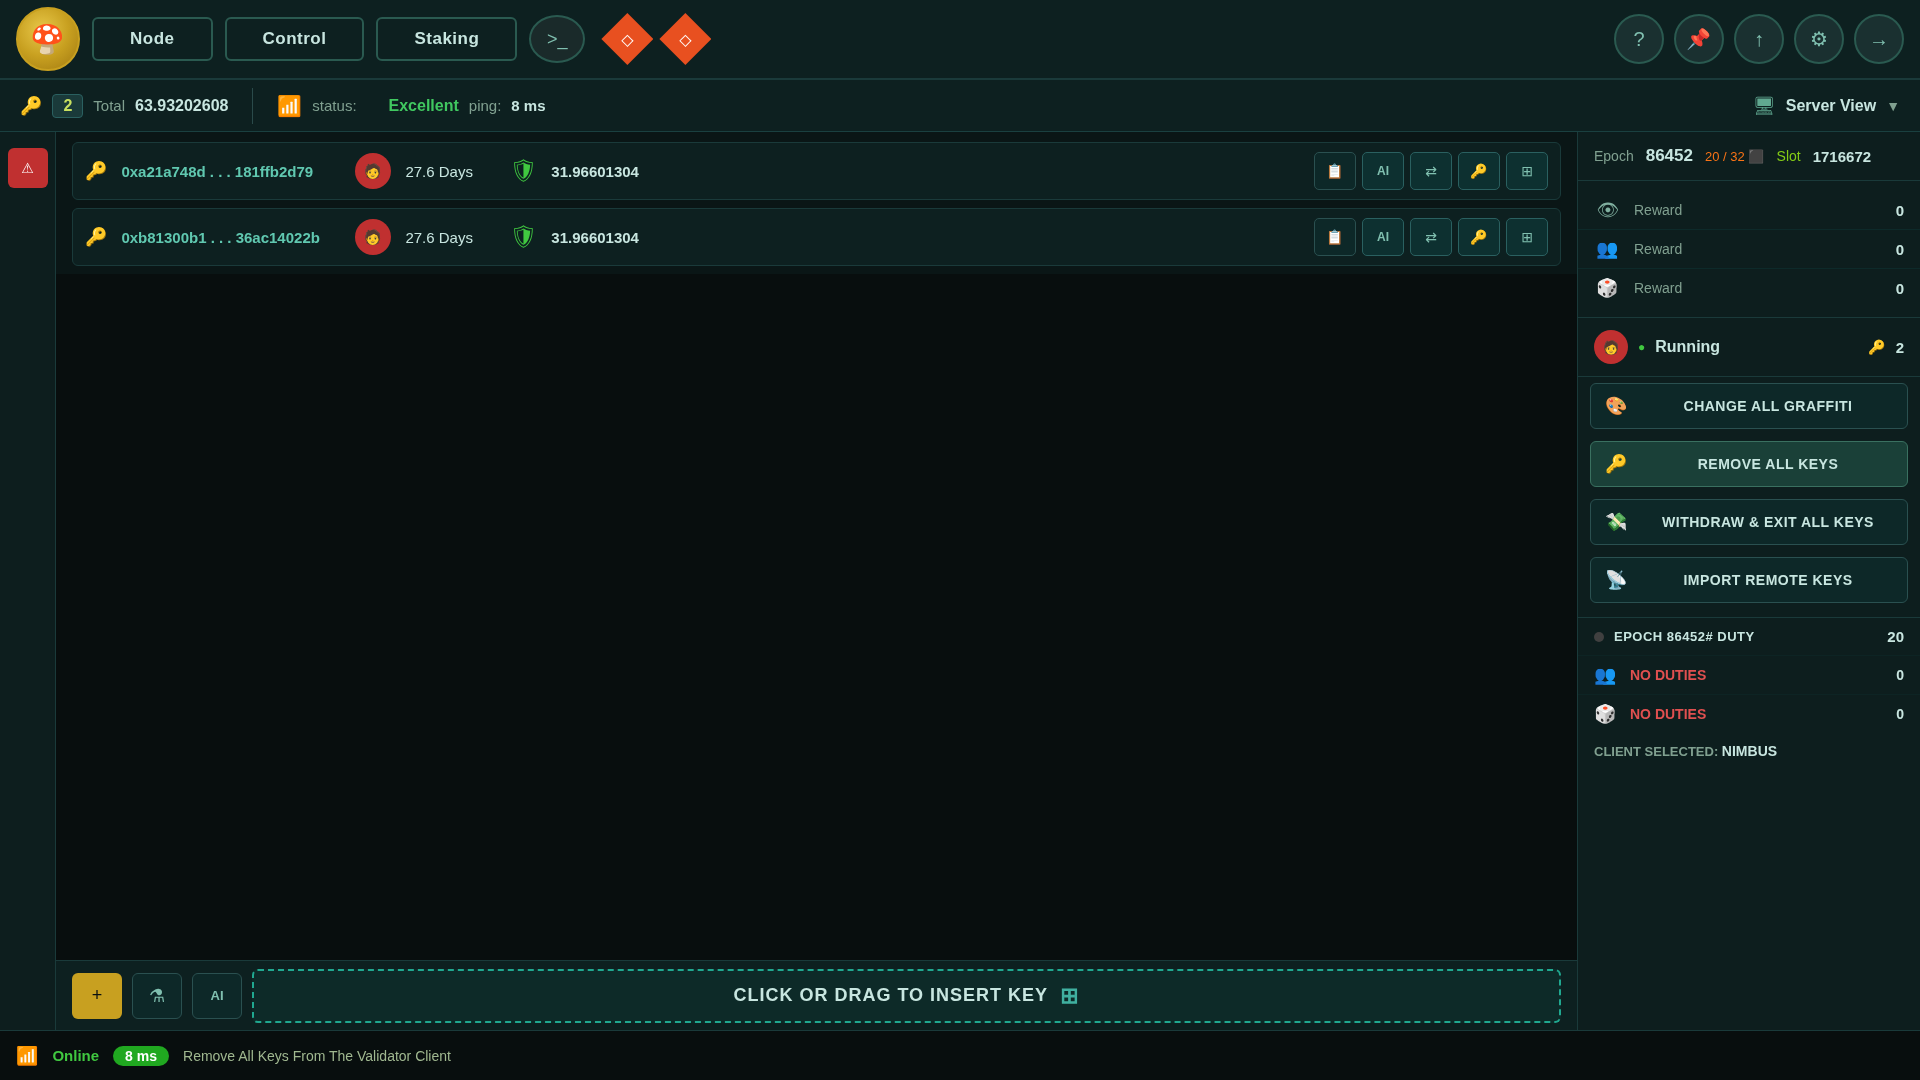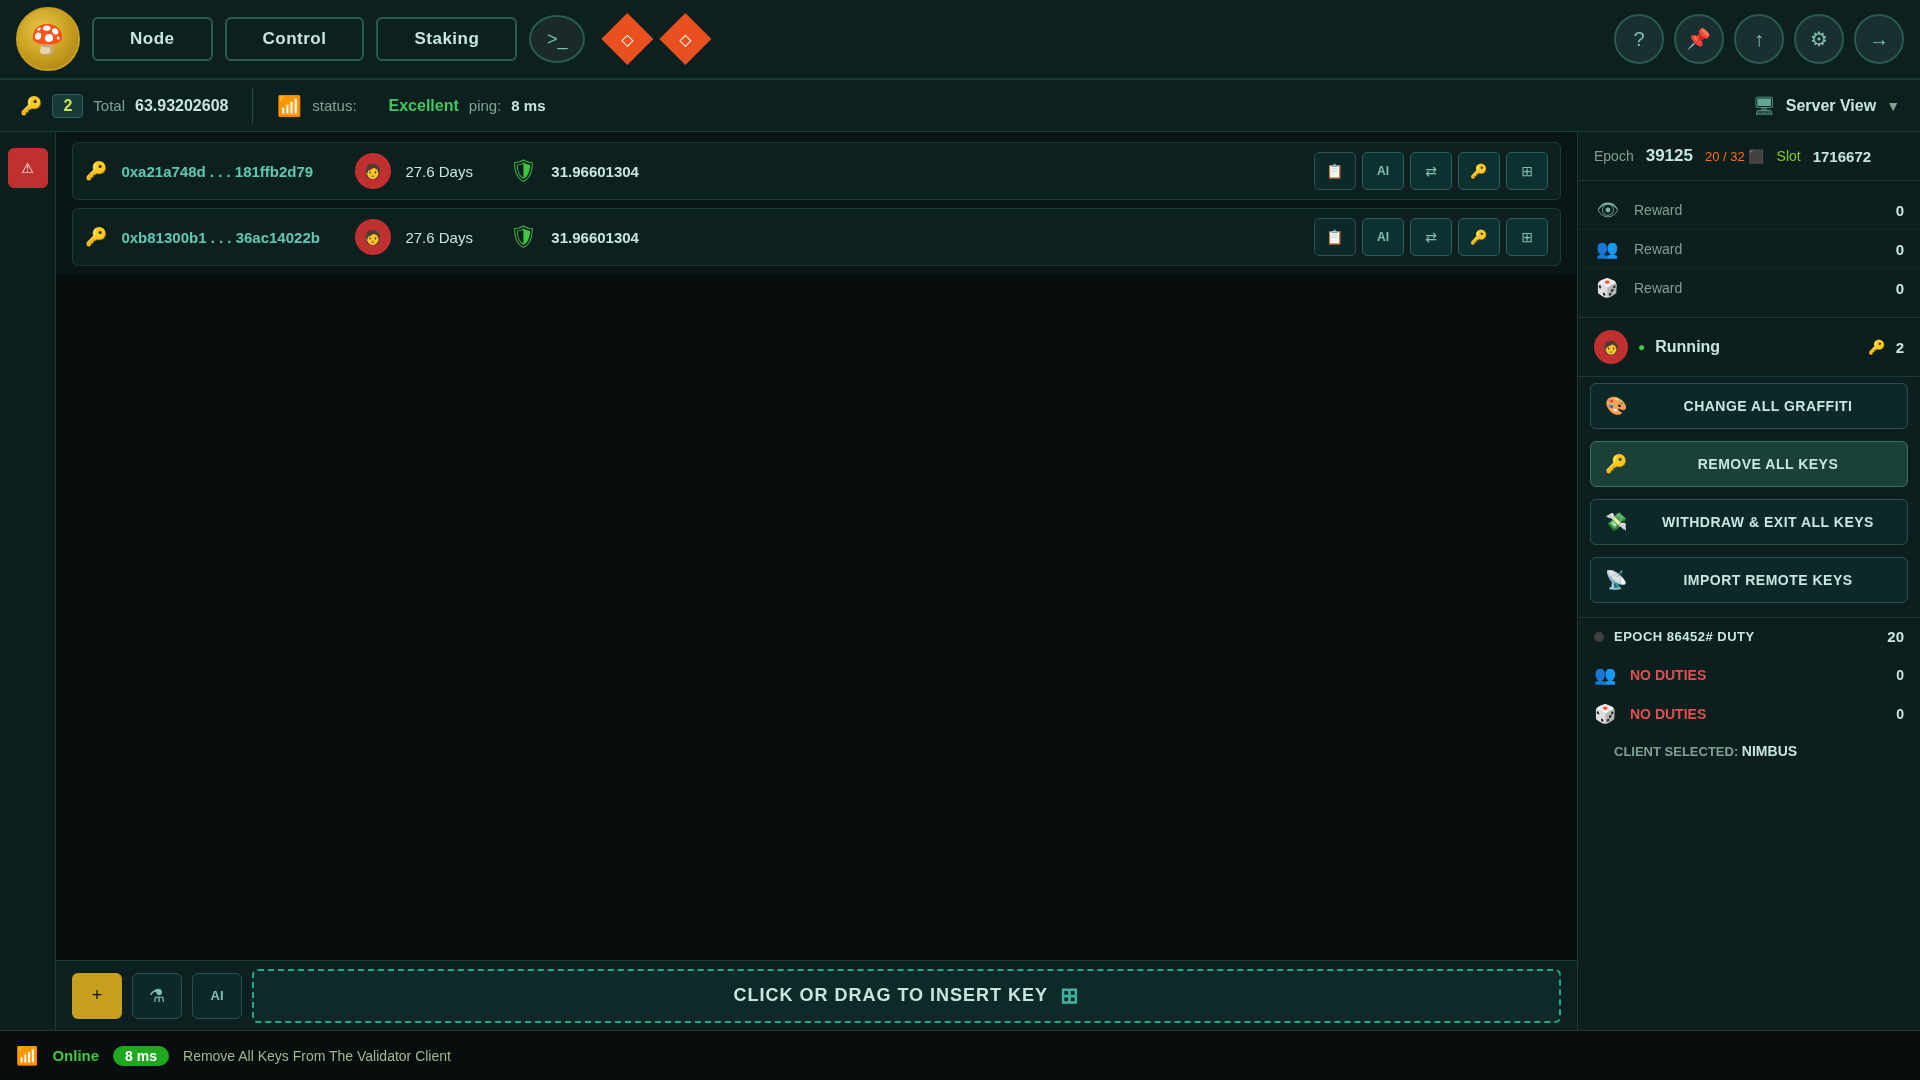--- a/index.html
+++ b/index.html
@@ -380,21 +380,20 @@
       border-top: 1px solid #0d2424;
     }
     .duty-icon { font-size: 18px; color: #80b0a0; width: 26px; }
     .duty-label { color: #e05050; font-size: 14px; font-weight: 700; flex: 1; }
     .duty-value { color: #c8e6e0; font-size: 14px; font-weight: 600; }
     .client-selected {
       padding: 10px 16px;
       font-size: 13px;
       color: #80a090;
       font-weight: 700;
-      margin-left: 20px;
     }
     .client-name { color: #c8e6e0; font-size: 14px; font-weight: 700; }
   </style>
 </head>
 <body>
 
 <div class="top-nav">
   <div class="logo-circle">
     <span>🍄</span>
   </div>
@@ -500,21 +499,21 @@
         <span>CLICK OR DRAG TO INSERT KEY</span>
         <span class="insert-icon">⊞</span>
       </div>
     </div>
   </div>
 
   <div class="right-panel">
 
     <div class="rp-epoch-bar">
       <span class="epoch-label">Epoch</span>
-      <span class="epoch-value">39125</span>
+      <span class="epoch-value">86452</span>
       <span class="epoch-progress">20 / 32 ⬛</span>
       <span class="slot-label">Slot</span>
       <span class="slot-value">1716672</span>
     </div>
 
     <div class="rp-rewards">
       <div class="reward-row">
         <span class="reward-icon">👁</span>
         <span class="reward-label">Reward</span>
         <span class="reward-value">0</span>

